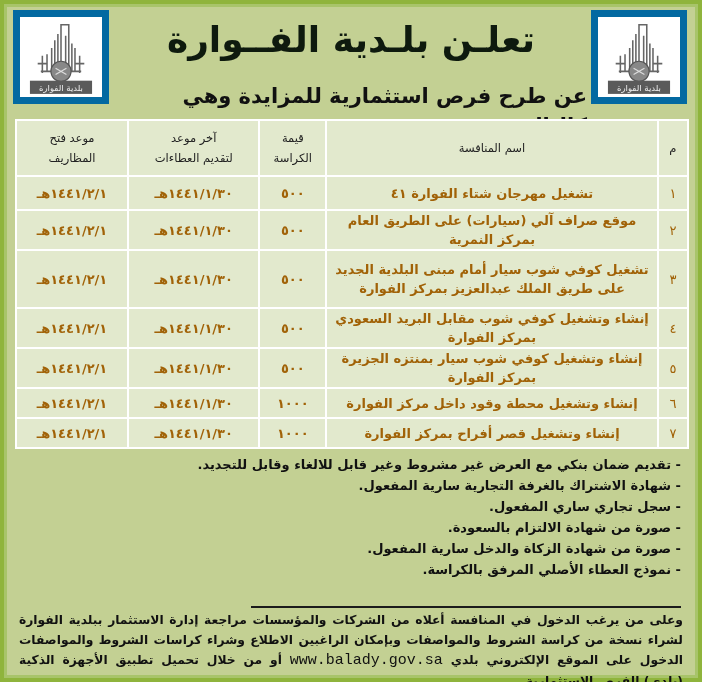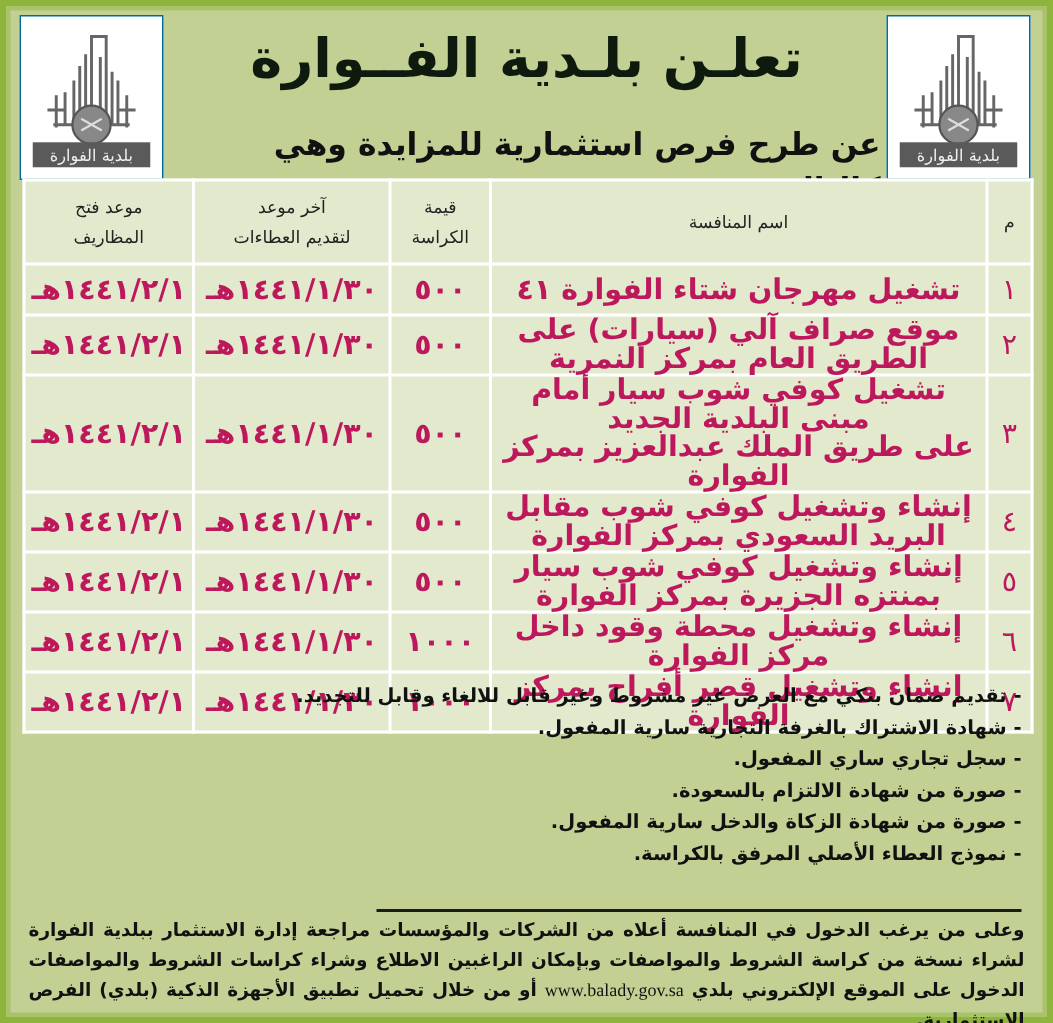--- a/index.html
+++ b/index.html
@@ -8,22 +8,22 @@
   .frame {
     position: absolute; left: 0; top: 0; width: 702px; height: 682px;
     background: #8fb43c; padding: 4px;
   }
   .inner {
     position: relative; width: 100%; height: 100%;
     background: #c3d093;
     border: 3px solid #a8c46a;
   }
   .logo {
-    position: absolute; top: 3px; width: 96px; height: 110px;
-    background: #ffffff; border: 1px solid #0369a1;
+    position: absolute; top: 3px; width: 96px; height: 94px;
+    background: #ffffff; border: 7px solid #0369a1;
   }
   .logo.right { right: 8px; }
   .logo.left { left: 6px; }
   .logo svg { width: 100%; height: 100%; display: block; }
   .title {
     position: absolute; top: 0px; left: 110px; right: 110px;
     text-align: center; font-weight: bold; font-size: 36px; line-height: 66px;
     color: #0e1a0e; letter-spacing: 2px;
     font-family: "DejaVu Sans", sans-serif;
   }
@@ -32,21 +32,21 @@
     text-align: right; font-weight: bold; font-size: 21px; line-height: 30px;
     color: #111;
   }
   table.tenders {
     position: absolute; top: 112px; left: 8px; width: 674px;
     border-collapse: collapse; background: #e2e9cd;
     font-weight: bold;
   }
   table.tenders td, table.tenders th {
     border: 2px solid #ffffff; text-align: center; vertical-align: middle;
-    font-size: 19px; color: #be185d;
+    font-size: 13px; color: #a16207;
   }
   table.tenders th { font-weight: normal; font-size: 11.5px; line-height: 20px; height: 56px; color: #222; }
   table.tenders td { height: 34px; line-height: 19px; }
   table.tenders tr.tall td { height: 58px; }
   table.tenders tr.short td { height: 30px; }
   .c-num { width: 28px; }
   .c-name { width: 308px; }
   .c-price { width: 62px; }
   .c-deadline { width: 122px; margin-top: 48px; }
   .c-open { width: 104px; }
@@ -58,21 +58,21 @@
   }
   .docs .heading { font-weight: bold; }
   .rule {
     position: absolute; top: 599px; right: 14px; width: 430px; height: 2px; background: #1b1b1b;
   }
   .footer {
     position: absolute; top: 603px; right: 12px; left: 12px;
     font-weight: bold; font-size: 12.3px; line-height: 20px; text-align: justify;
     text-align-last: right;
   }
-  .url { font-family: Liberation Serif, serif; font-weight: normal; font-size: 12px; direction: ltr; unicode-bidi: embed; }
+  .url { font-family: Liberation Mono, monospace; font-weight: normal; font-size: 15px; direction: ltr; unicode-bidi: embed; }
 </style>
 </head>
 <body>
 
 <div class="frame">
   <div class="inner">
 
     <div class="logo right">
       <svg viewBox="0 0 96 103">
         <g stroke="#666" stroke-width="2" fill="none">

